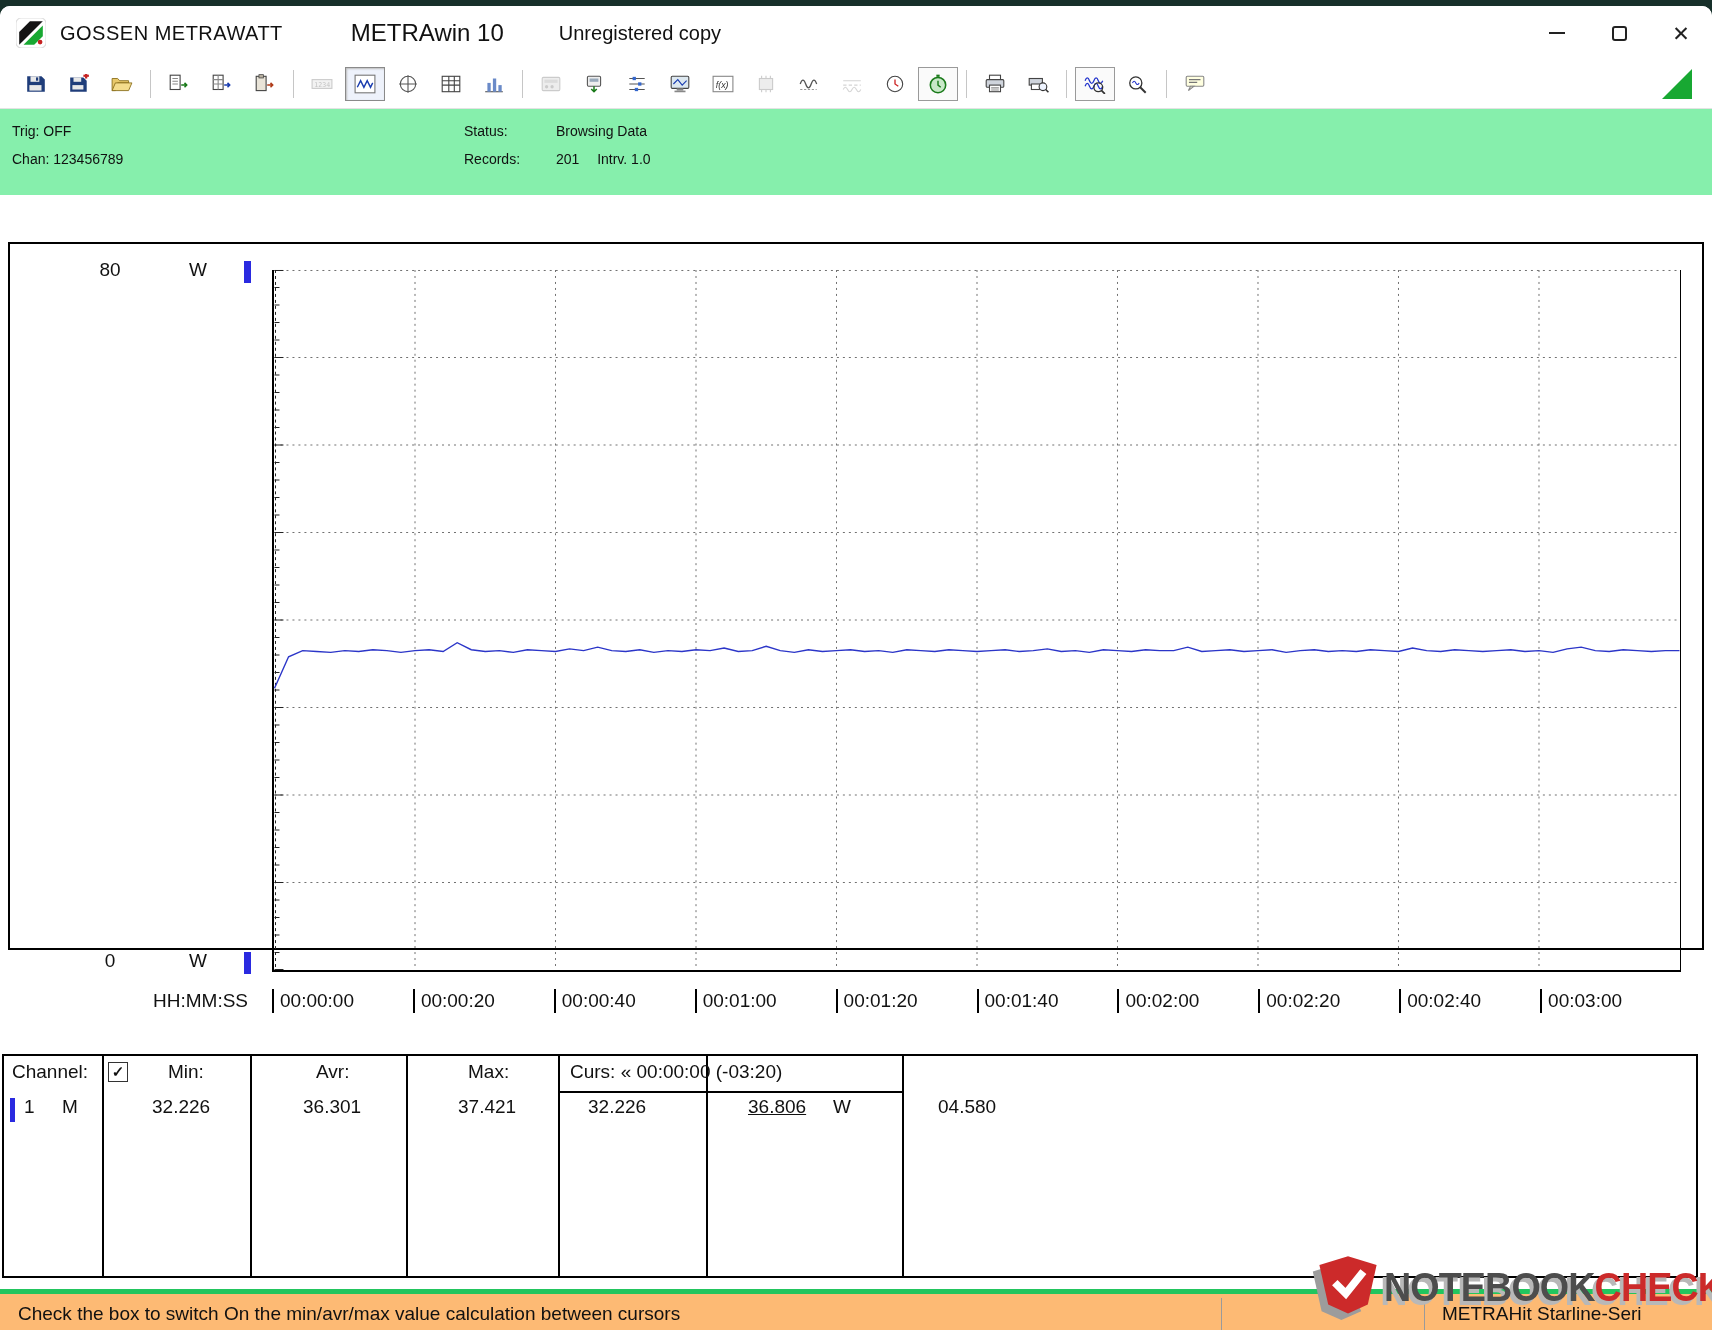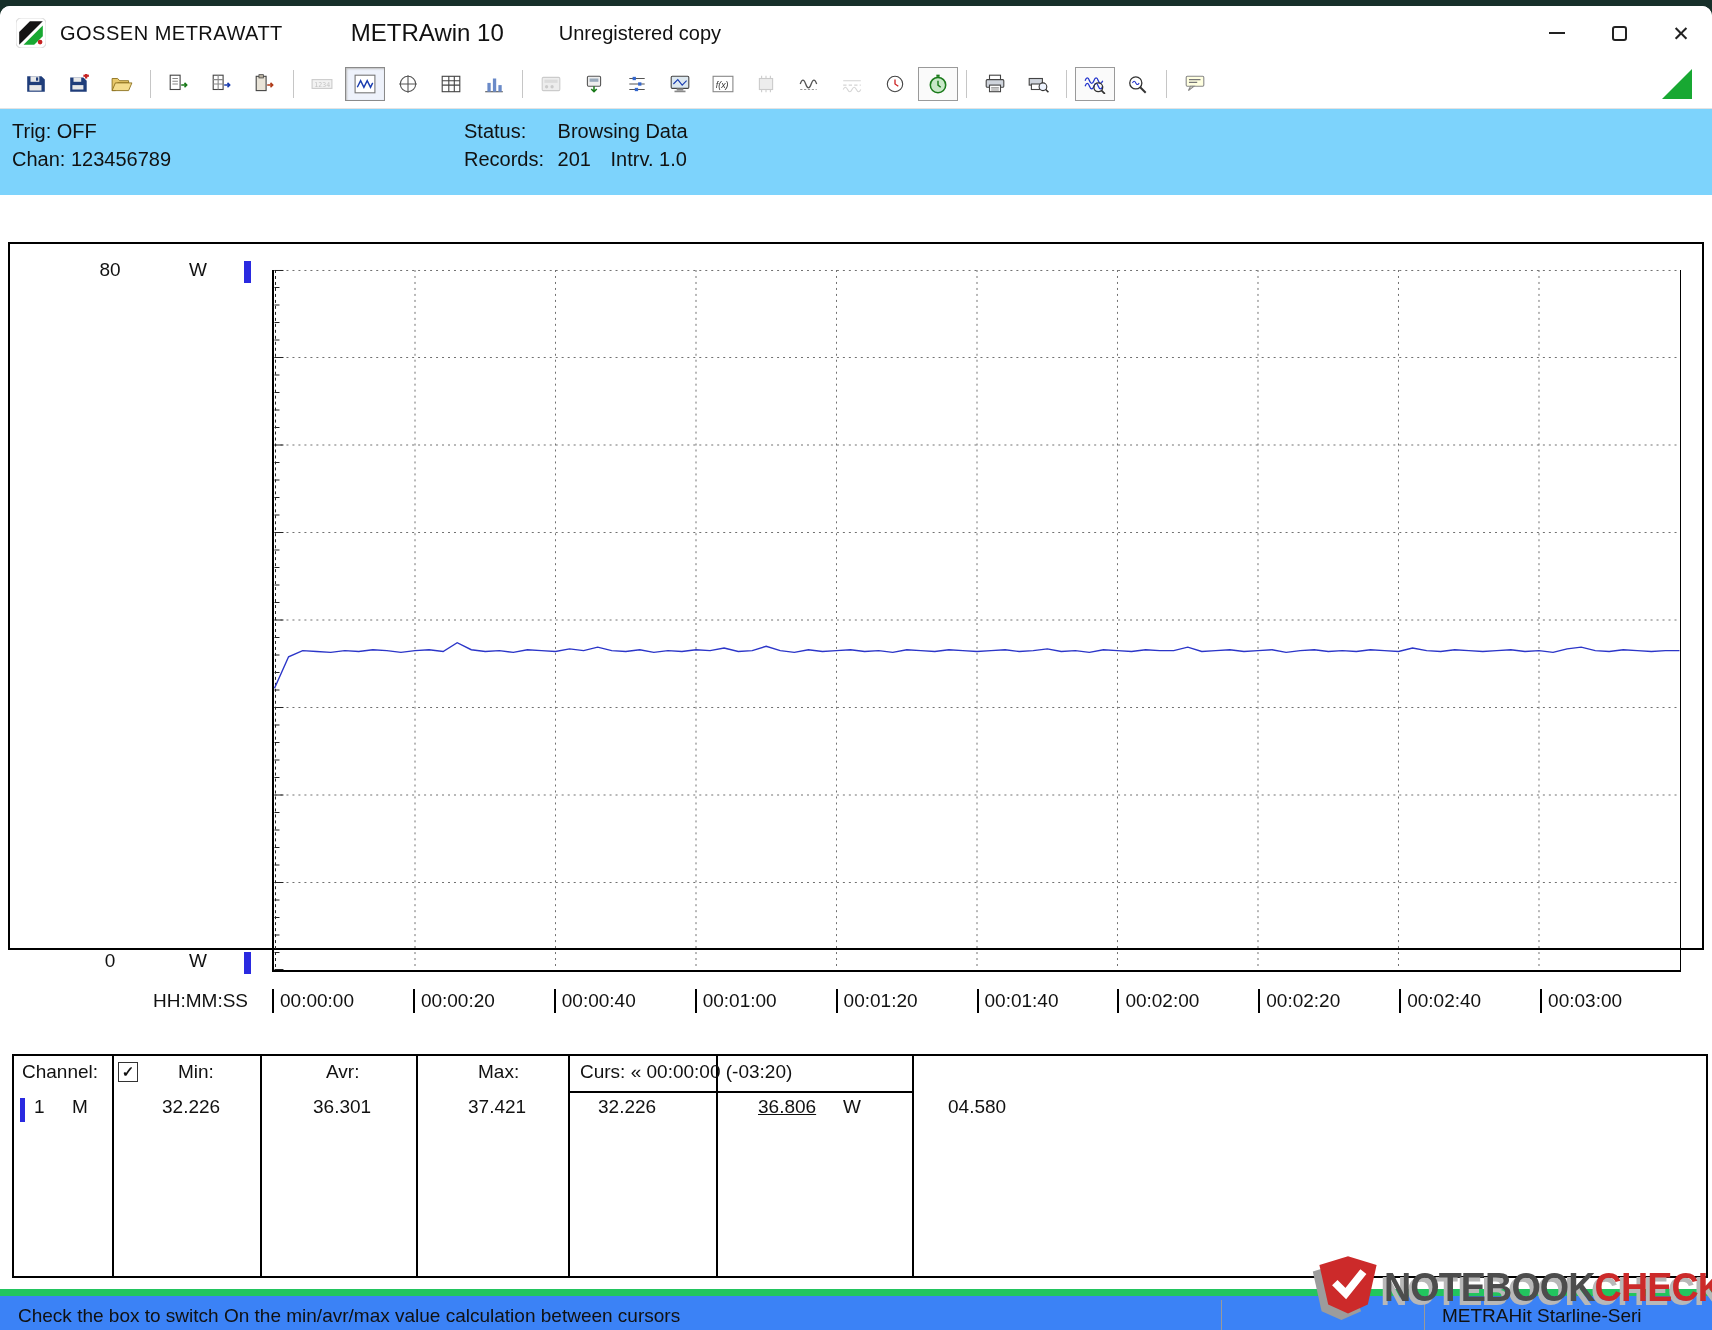--- a/index.html
+++ b/index.html
@@ -40,21 +40,21 @@
   .tb { width:40px; height:34px; margin-right:3px; background:none; border:1px solid transparent;
         display:flex; align-items:center; justify-content:center; cursor:pointer; }
   .tb svg { width:22px; height:20px; }
   .tb.sunken { border:1px solid #8a8a8a; background:#eef2fb; box-shadow:inset 1px 1px 2px #bbb; }
   .tb.framed { border:1px solid #9a9a9a; background:#fafafa; }
   .tb.dim svg { opacity:0.5; }
   .tb-sep { width:1px; height:28px; background:#c6c6c6; margin:0 8px 0 5px; }
   .toolbar-grip { margin-left:auto; margin-right:20px; width:30px; height:30px; display:flex; }
 
   
-  .inforow { position:relative; height:86px; background:#7dd3fc; font-size:20px; }
+  .inforow { position:relative; height:86px; background:#86efac; font-size:14px; }
   .info-left { position:absolute; left:12px; top:8px; line-height:28px; }
   .info-mid { position:absolute; left:464px; top:8px; line-height:28px; }
   .info-mid .lbl { display:inline-block; min-width:88px; }
   .sp14 { display:inline-block; width:14px; }
 
   
   .chart-panel {
     position:absolute; left:8px; top:236px; width:1696px; height:708px;
     background:#fff; border:2px solid #000;
   }
@@ -68,35 +68,35 @@
   #plot-svg .grid   { stroke:#707070; stroke-width:1; stroke-dasharray:2,4; }
   #plot-svg .tick   { stroke:#222; stroke-width:1; }
   #plot-svg .cursor { stroke:#222; stroke-width:1; stroke-dasharray:3,3; }
   #x-axis-row { position:absolute; left:0; top:745px; height:26px; width:1696px; font-size:19px; }
   #x-axis-name { position:absolute; left:143px; top:0; height:24px; line-height:24px; }
   .x-tick { position:absolute; top:0; border-left:2px solid #000; padding-left:6px;
             height:24px; line-height:24px; white-space:nowrap; }
 
   
   .data-table {
-    position:absolute; left:12px; top:1048px; width:1696px; height:224px;
+    position:absolute; left:2px; top:1048px; width:1696px; height:224px;
     background:#fff; border:2px solid #000; font-size:19px;
   }
   .vline { position:absolute; top:0; bottom:0; width:2px; background:#000; }
   .tcell { position:absolute; white-space:nowrap; }
   .hrow { top:5px; }
   .vrow { top:40px; }
   .cb { position:absolute; left:104px; top:6px; width:20px; height:20px; border:1.6px solid #333;
         background:#fff; font-size:15px; font-weight:bold; text-align:center; line-height:17px; cursor:pointer; }
   .rowmark { position:absolute; left:6px; top:42px; width:5px; height:24px; background:#2a2ae0; }
   .curs-underline { position:absolute; left:554px; top:35px; width:344px; height:2px; background:#000; }
 
   
   .statusbar { position:absolute; left:0; top:1283px; width:1712px; height:41px;
-               background:#3b82f6; border-top:7px solid #22c55e; font-size:19px; }
+               background:#fdba74; border-top:5px solid #22c55e; font-size:19px; }
   .sb-left { position:absolute; left:8px; top:4px; width:1214px; height:32px; line-height:32px;
              padding-left:10px; border-right:1px solid #9a9a9a; }
   .sb-div { position:absolute; left:1424px; top:4px; width:1px; height:32px; background:#9a9a9a; }
   .sb-right { position:absolute; left:1434px; top:4px; height:32px; line-height:32px; padding-left:8px; }
 
   
   .watermark { position:absolute; left:1312px; top:1238px; width:390px; height:86px; z-index:60;
                display:flex; align-items:center; }
   .wm-shield { width:72px; height:66px; flex:0 0 auto; }
   .wm-text { font-size:41px; font-weight:bold; letter-spacing:-1px; white-space:nowrap;

